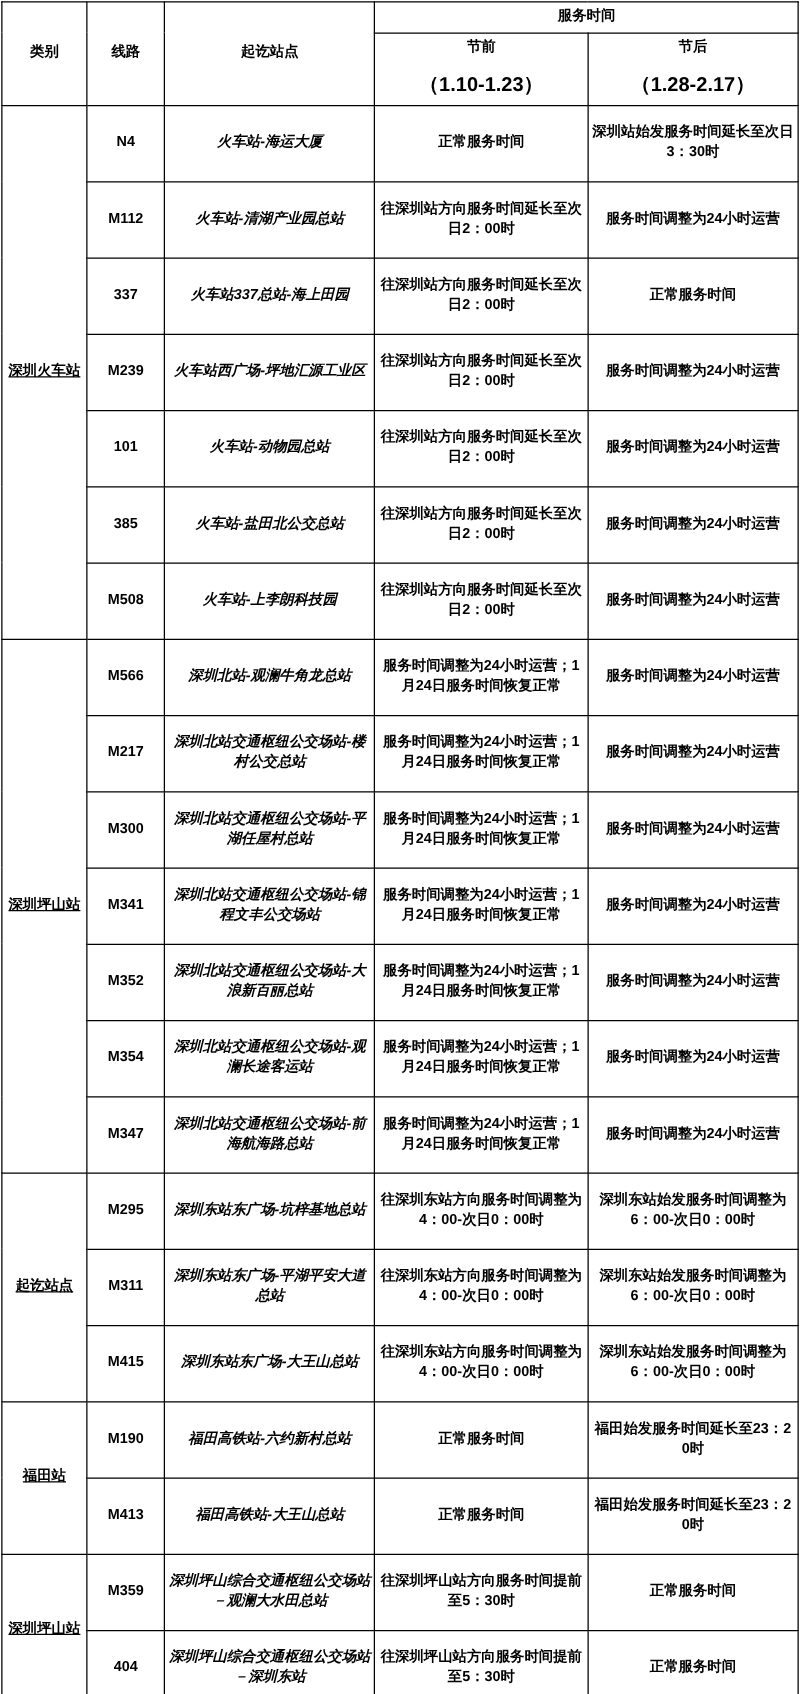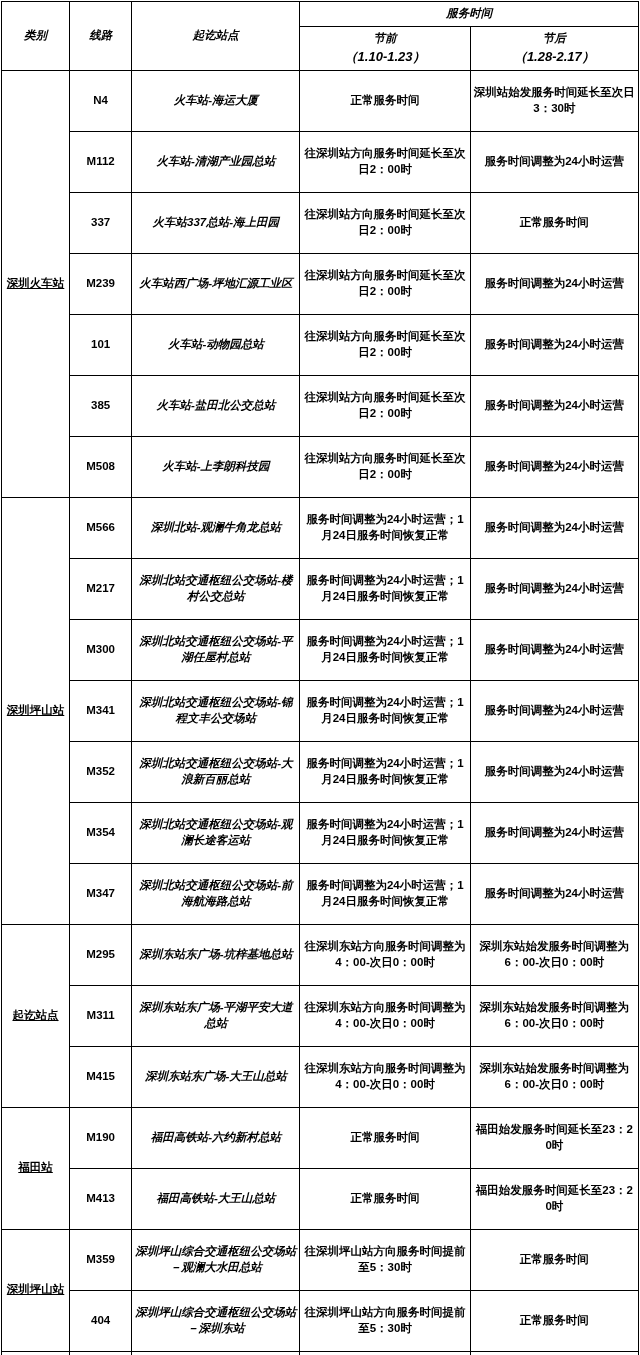--- a/index.html
+++ b/index.html
@@ -37,27 +37,26 @@
   }
   .col-cat { width: 68px; }
   .col-line { width: 62px; }
   .col-stops { width: 168px; }
   .col-before { width: 170px; }
   .col-after { width: 168px; }
 
   thead th {
     font-size: 12px;
     padding: 5px 2px;
-    font-style: italic;
   }
   .hdr-sub-date {
-    font-size: 13px;
+    font-size: 16px;
     font-weight: bold;
     display: block;
-    margin-top: 2px;
+    margin-top: 12px;
   }
   .cat-cell {
     font-size: 12px;
     text-decoration: underline;
   }
   .stops-cell {
     font-size: 11.5px;
     font-style: italic;
   }
   .time-cell {

